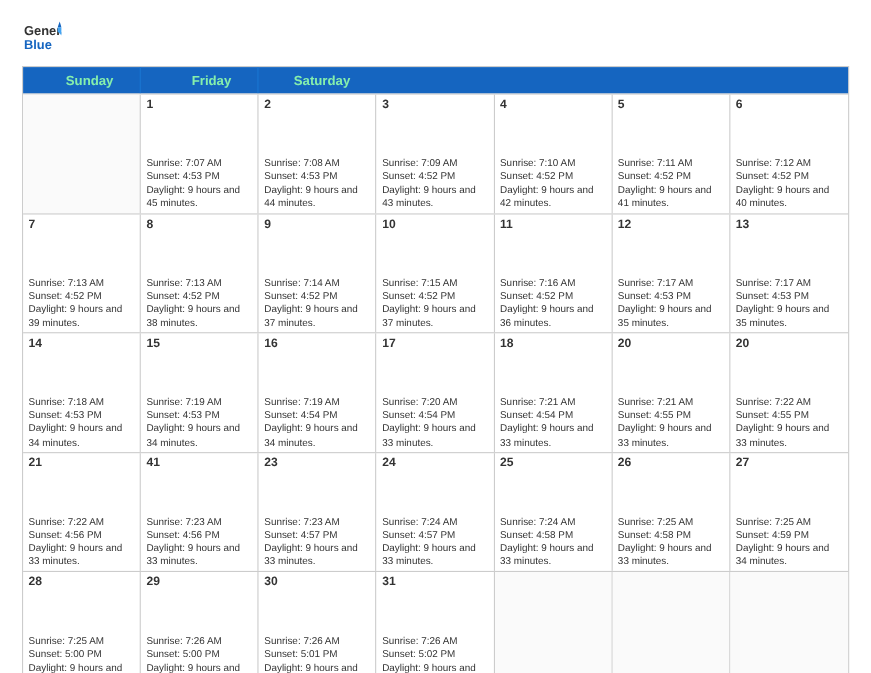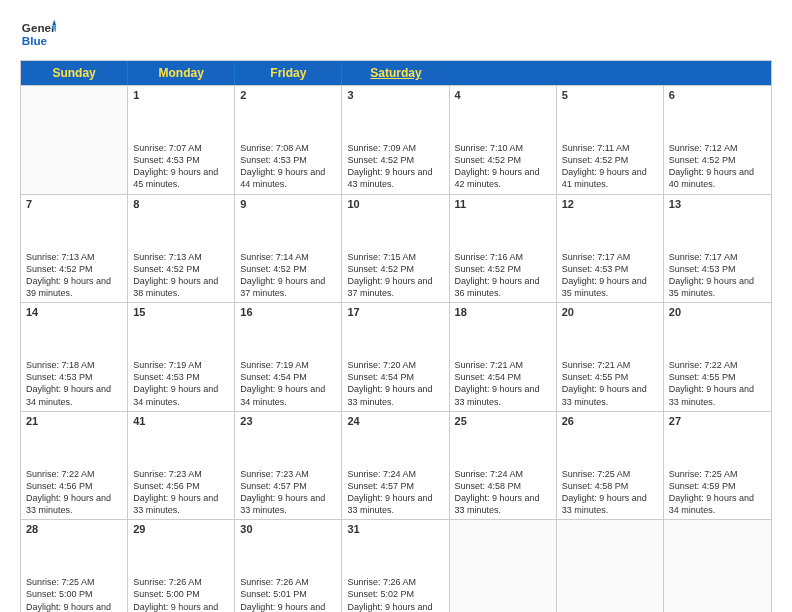--- a/index.html
+++ b/index.html
@@ -49,28 +49,28 @@
       display: flex;
       flex-direction: column;
       border: 1px solid #ccc;
     }
     .cal-header-row {
       display: grid;
       grid-template-columns: repeat(7, 1fr);
       background: #1565c0;
     }
     .cal-header-cell {
-      color: #fde047;
+      color: #86efac;
       font-size: 12px;
       font-weight: bold;
-      padding: 5px 8px;
-      text-align: center;
+      padding: 5px 24px;
+      text-align: right;
       border-right: 1px solid #1976d2;
     }
-    .cal-header-cell:last-child { border-right: none; text-decoration: underline; }
+    .cal-header-cell:last-child { border-right: none; }
     .cal-body {
       flex: 1;
       display: flex;
       flex-direction: column;
     }
     .cal-row {
       display: grid;
       grid-template-columns: repeat(7, 1fr);
       flex: 1;
       border-top: 1px solid #ccc;
@@ -113,21 +113,20 @@
     </div>
     <div class="title-block">
       <div class="main-title"></div>
       <div class="subtitle"></div>
     </div>
   </div>
 
   <div class="calendar">
     <div class="cal-header-row" id="cal-header">
         <div class="cal-header-cell">Sunday</div>
-        <div class="cal-header-cell">Monday</div>
         <div class="cal-header-cell">Friday</div>
         <div class="cal-header-cell">Saturday</div>
       </div>
     <div class="cal-body" id="cal-body">
         <div class="cal-row">
           <div class="cal-cell empty"></div>
           <div class="cal-cell">
             <div class="day-num">1</div>
             <div class="cell-info">Sunrise: 7:07 AM<br>Sunset: 4:53 PM<br>Daylight: 9 hours and 45 minutes.</div>
           </div>

